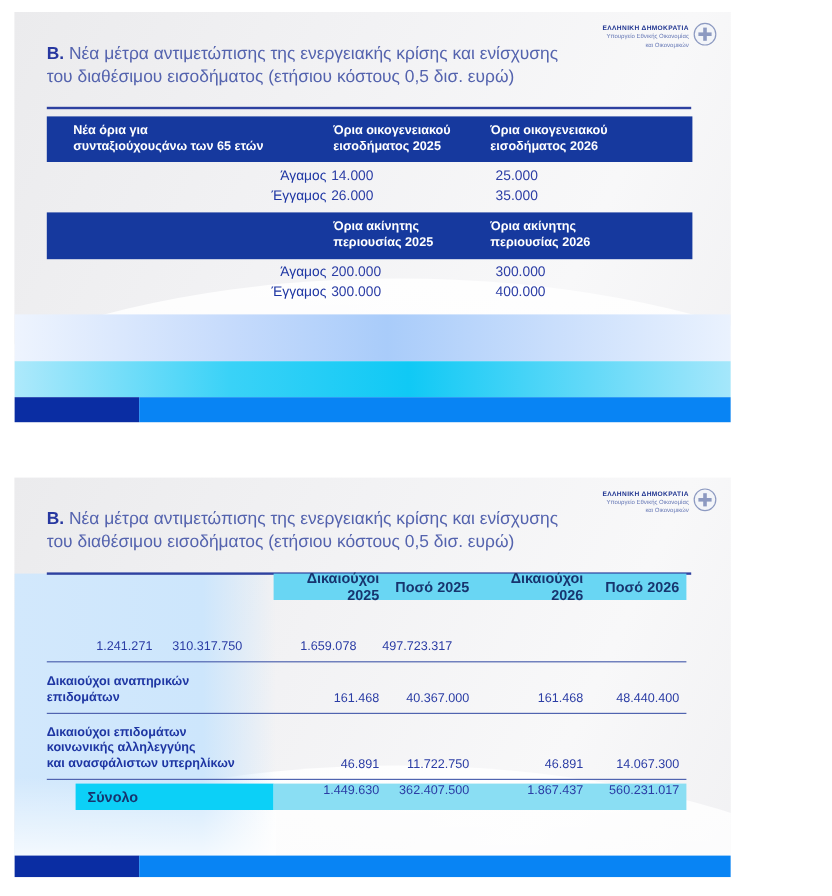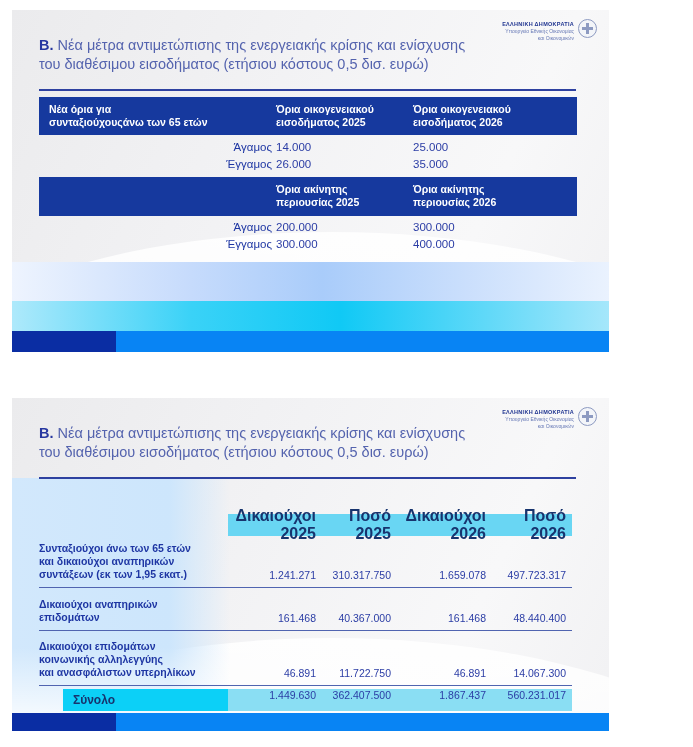--- a/index.html
+++ b/index.html
@@ -22,38 +22,38 @@
   .emblem .ch{position:absolute;left:3px;top:7px;width:11px;height:3px;background:#8d9ac1;}
   .emblem .cv{position:absolute;left:7px;top:3px;width:3px;height:11px;background:#8d9ac1;}
 
   .title{position:absolute;left:27px;top:26px;z-index:6;font-size:14.5px;color:#5463ae;line-height:1.33;width:520px;}
   .title .tb{font-weight:bold;color:#2737a0;}
   .divider{position:absolute;left:27px;top:79px;width:537px;height:2px;background:#2e41a0;z-index:6;}
 
   
   .t1{position:absolute;left:27px;top:87px;width:538px;z-index:6;}
   .t1 .hrow{display:flex;background:#16399e;color:#ffffff;font-weight:bold;font-size:10.5px;
-            line-height:1.25;align-items:center;padding:6px 0;box-sizing:border-box;}
+            line-height:1.25;align-items:center;padding:6px 12px;box-sizing:border-box;}
   .t1 .hrow .cell{white-space:pre-line;}
   .c0{width:233px;padding-left:10px;box-sizing:border-box;}
   .c1{width:137px;padding-left:4px;box-sizing:border-box;}
   .c2{width:168px;padding-left:4px;box-sizing:border-box;}
   .t1 .brow{display:flex;font-size:11.5px;height:17px;align-items:center;color:#2b3da5;}
   .t1 .brow .c0{font-weight:normal;color:#1e36a3;text-align:right;}
   .t1 .gap{height:5px;}
   .t1 .sp{height:3px;}
 
   
   .band2{position:absolute;left:0;top:80px;width:218px;height:235px;z-index:1;
          background:linear-gradient(to bottom,rgba(255,255,255,0) 72%,rgba(255,255,255,0.75) 100%),
                     linear-gradient(to right,#d2e8fc 0%,#cde6fc 72%,rgba(205,230,252,0) 100%);}
 
   
   .t2{position:absolute;left:27px;top:80px;width:533px;z-index:6;}
-  .t2 .hrow{display:flex;height:22px;font-size:16px;font-weight:bold;color:#17346e;margin-top:36px;}
+  .t2 .hrow{display:flex;height:22px;font-size:12px;font-weight:bold;color:#17346e;}
   .lab{width:189px;box-sizing:border-box;}
   .hcells{display:flex;width:344px;background:#69d6f3;align-items:center;}
   .hc,.val{box-sizing:border-box;text-align:right;padding-right:6px;}
   .w1{width:94px;}.w2{width:75px;}.w3{width:95px;}.w4{width:80px;}
   .t2 .vrow{display:flex;border-bottom:1px solid #5064b0;}
   .t2 .vrow .lab{font-size:10.5px;font-weight:bold;color:#1e36a3;line-height:13px;
                  display:flex;align-items:flex-end;padding-bottom:6px;white-space:pre-line;}
   .t2 .vals{display:flex;width:344px;align-items:flex-end;padding-bottom:6px;}
   .val{font-size:10.5px;color:#2b3da5;}
   .r1{height:51px;}.r2{height:42px;gap:46px;}.r3{height:54px;}
@@ -179,23 +179,20 @@
         <div class="lab"></div>
         <div class="hcells">
           <div class="hc w1">Δικαιούχοι 2025</div>
           <div class="hc w2">Ποσό 2025</div>
           <div class="hc w3">Δικαιούχοι 2026</div>
           <div class="hc w4">Ποσό 2026</div>
         </div>
       </div>
 
       <div class="vrow r1">
-        <div class="lab">Συνταξιούχοι άνω των 65 ετών
-και δικαιούχοι αναπηρικών
-συντάξεων (εκ των 1,95 εκατ.)</div>
         <div class="vals">
           <div class="val w1">1.241.271</div>
           <div class="val w2">310.317.750</div>
           <div class="val w3">1.659.078</div>
           <div class="val w4">497.723.317</div>
         </div>
       </div>
 
       <div class="vrow r2">
         <div class="lab">Δικαιούχοι αναπηρικών επιδομάτων</div>

